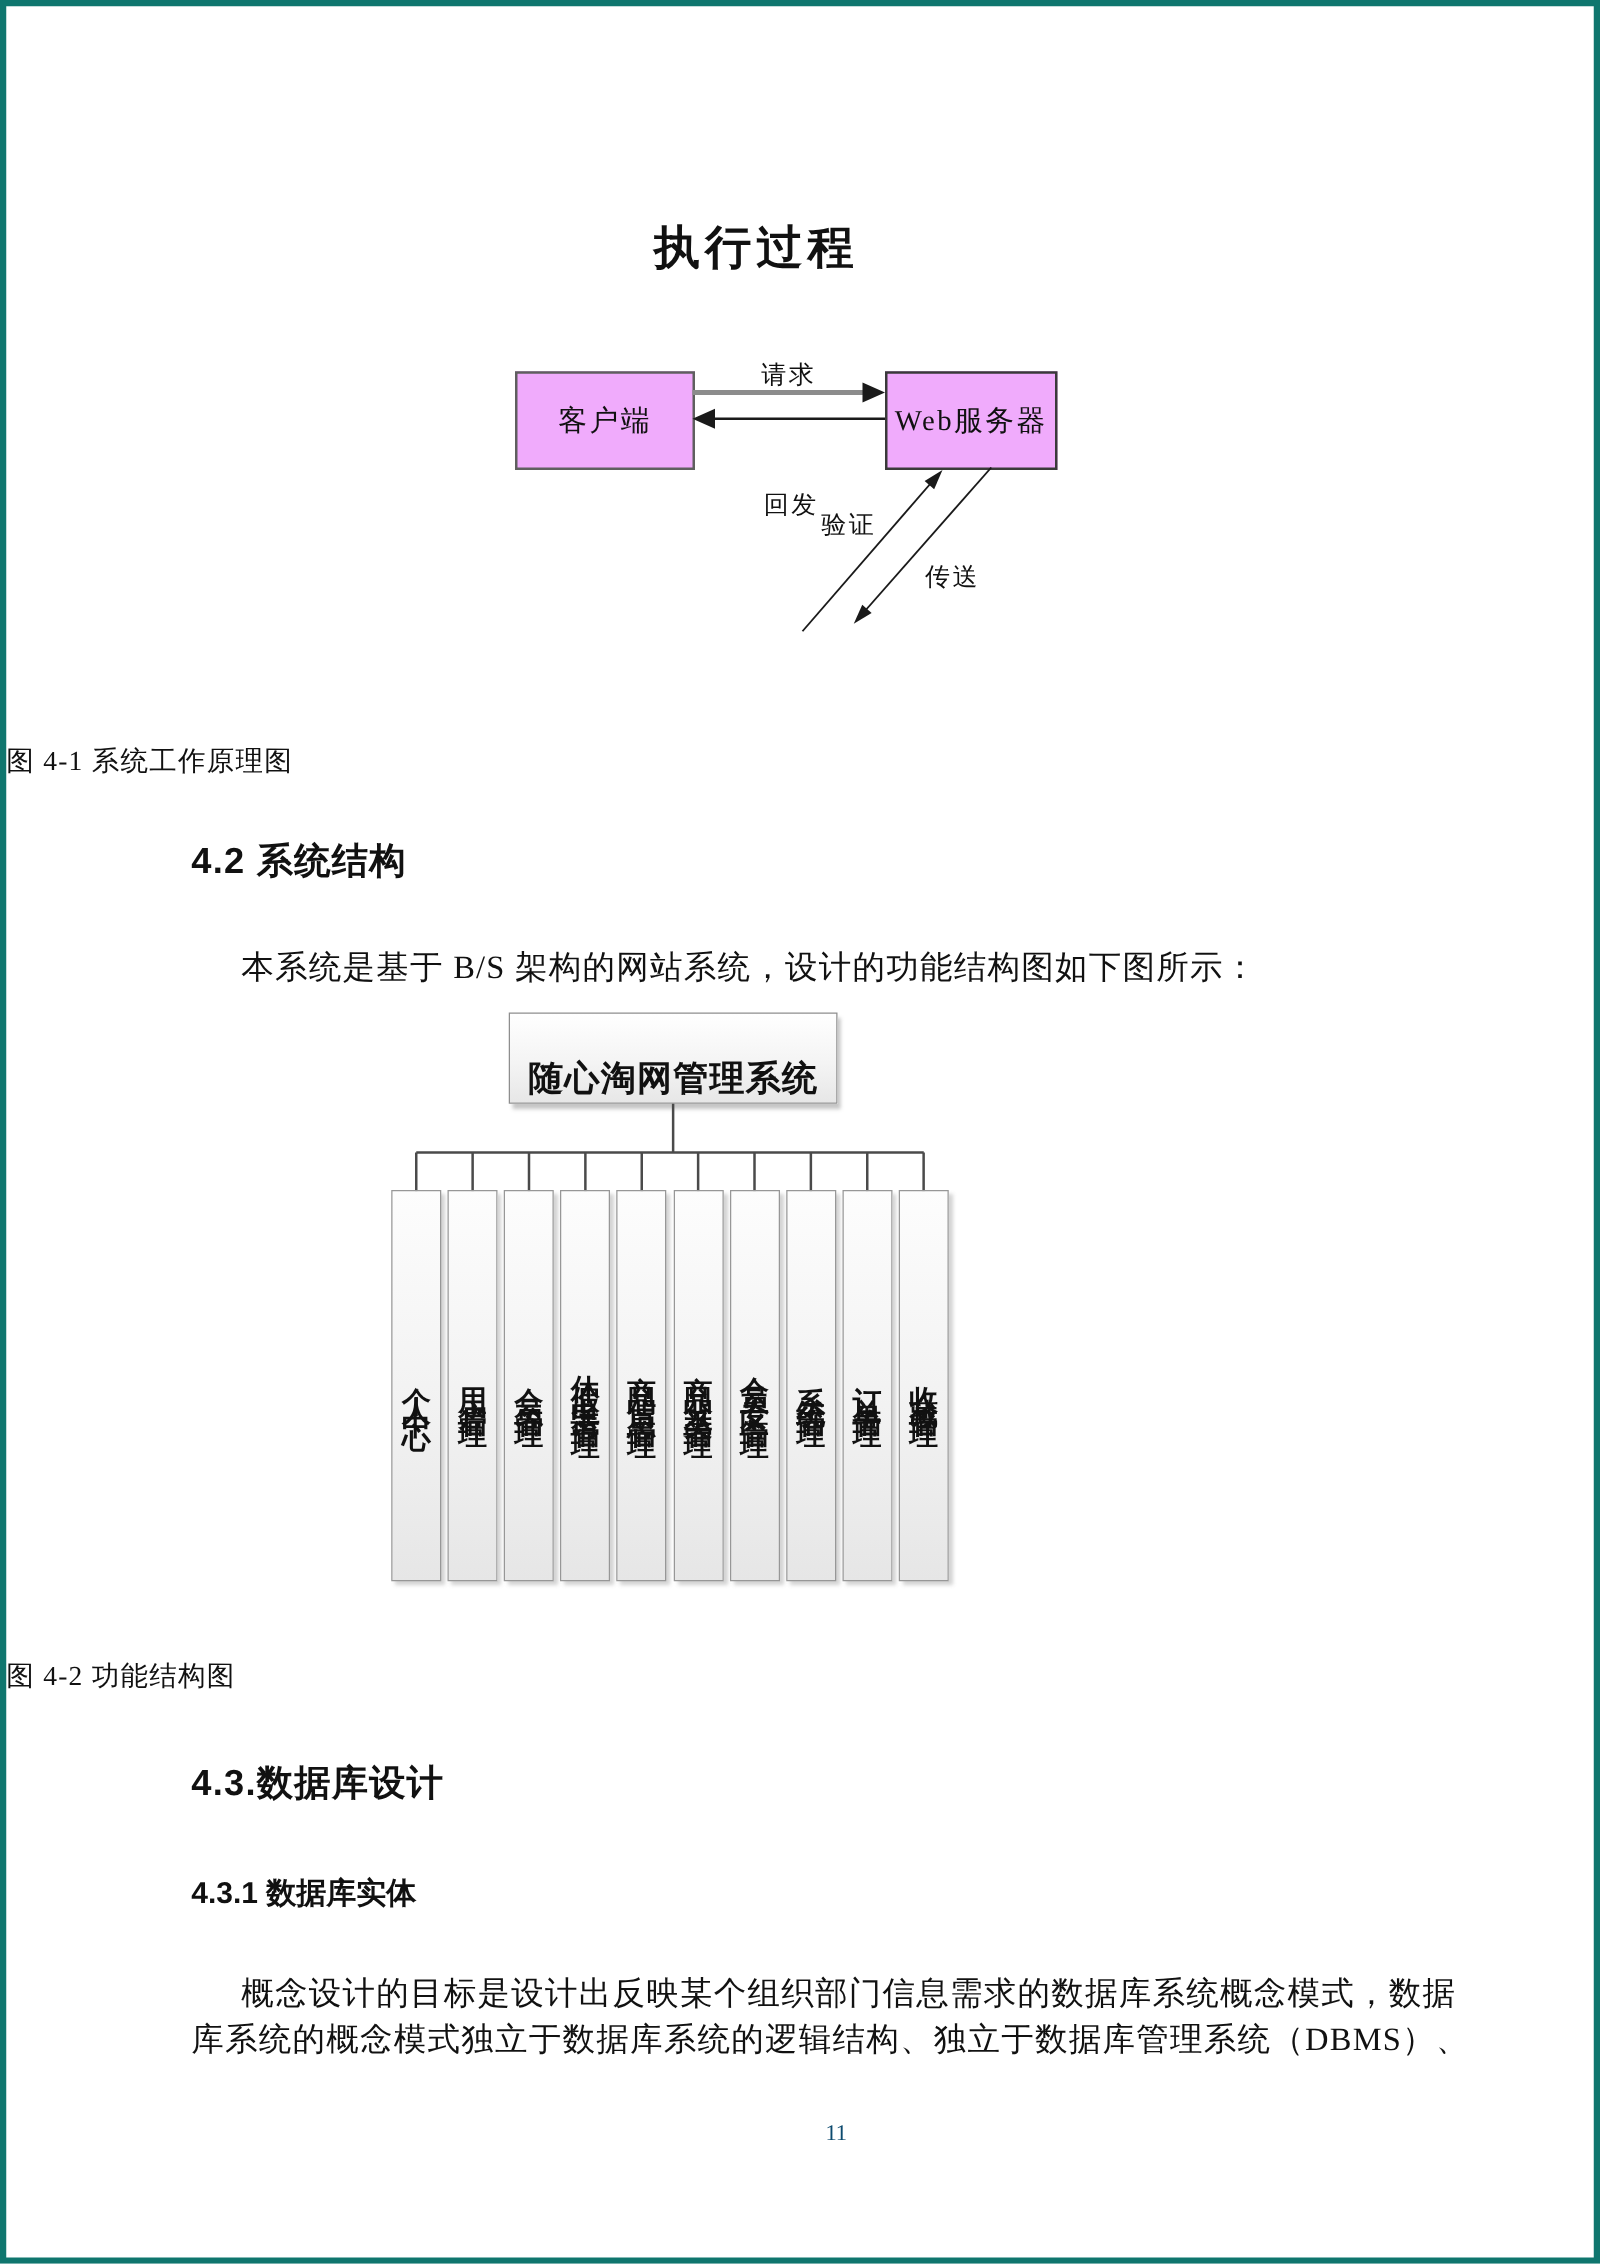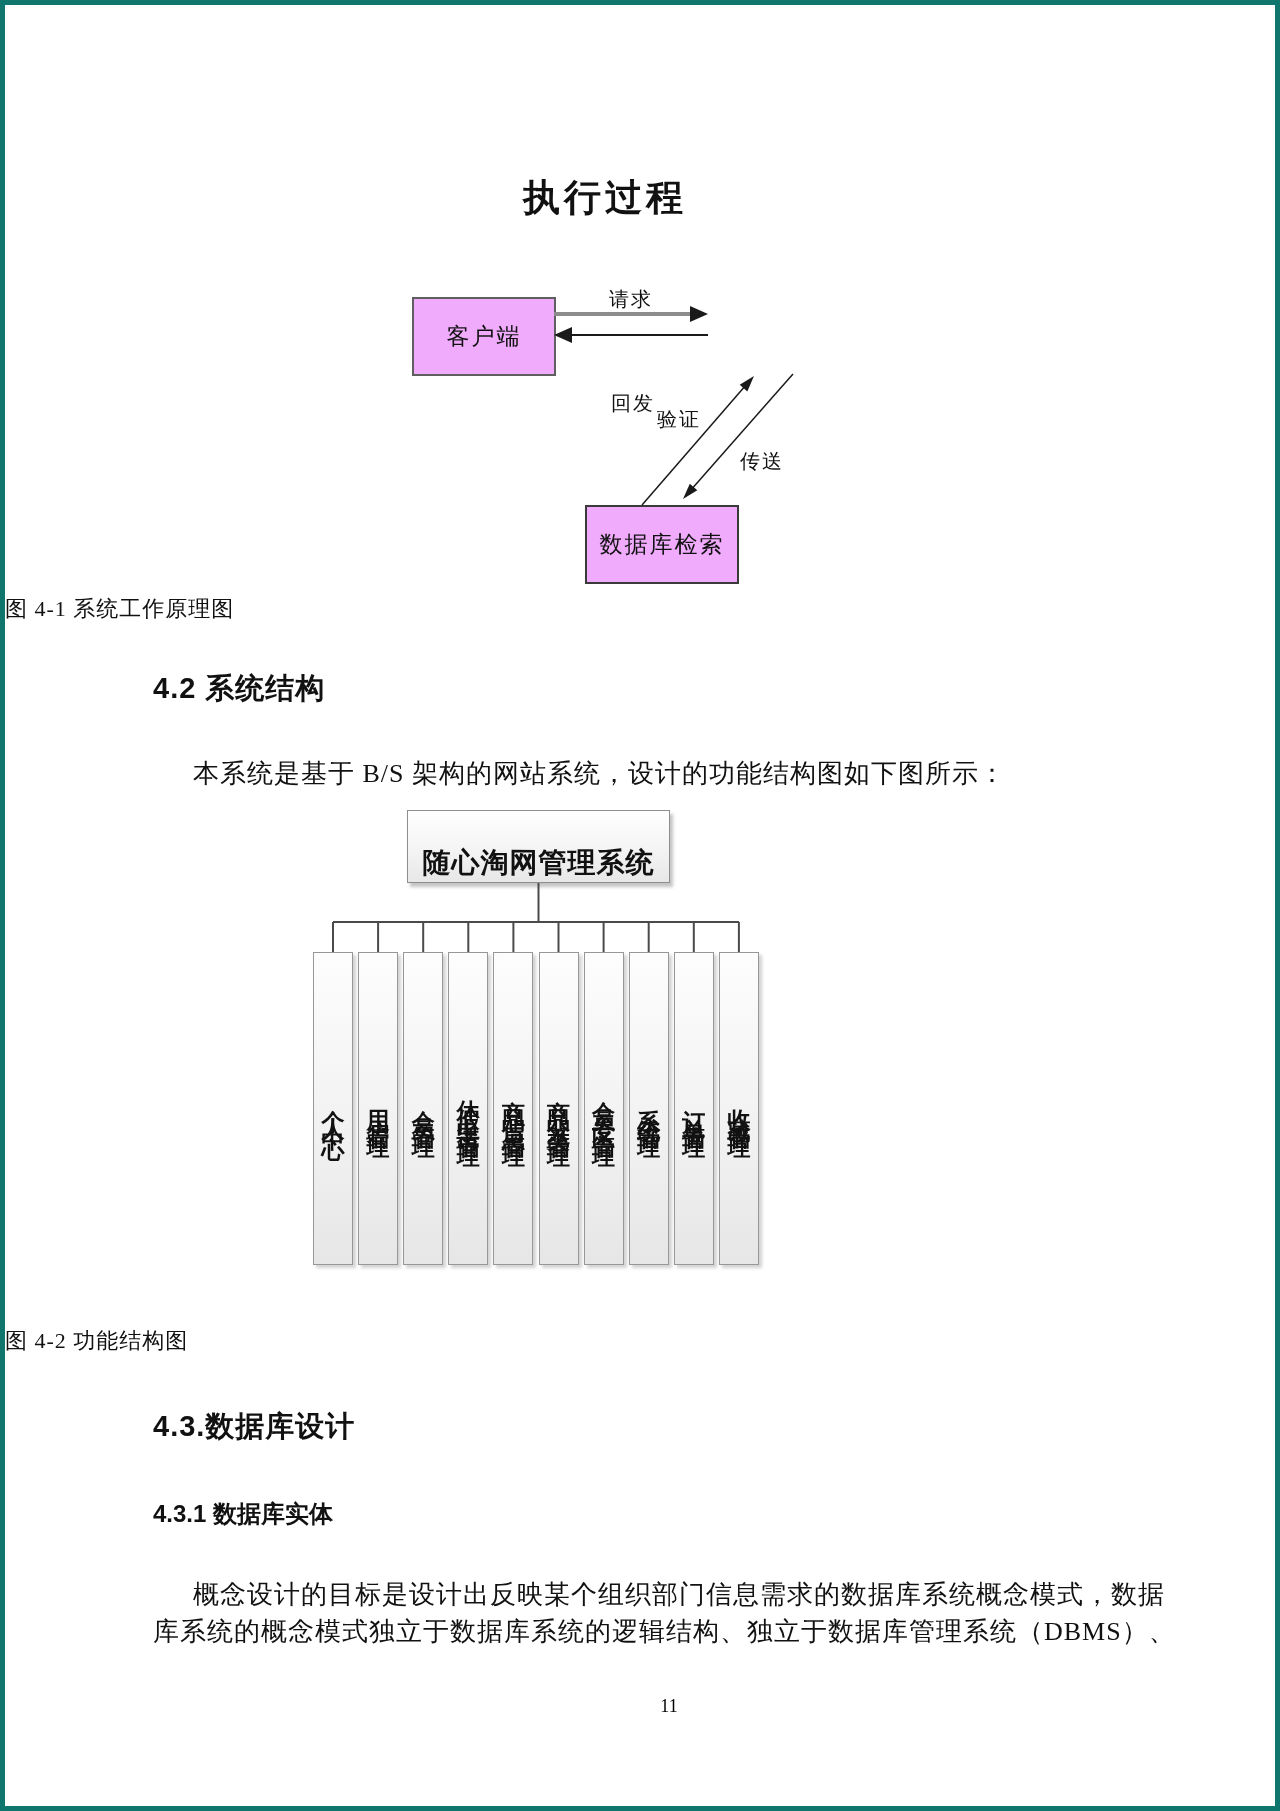--- a/index.html
+++ b/index.html
@@ -75,35 +75,35 @@
     background:linear-gradient(to bottom,#fdfdfd 0%,#f1f1f1 60%,#e6e6e6 100%);
     border:1px solid #979797;
     box-shadow:3px 3px 3px rgba(110,110,110,0.3);
     box-sizing:border-box;
     display:flex;align-items:center;justify-content:center;
     writing-mode:vertical-rl;text-orientation:upright;
     font-size:23px;font-weight:bold;letter-spacing:9px;line-height:1;
   }
   .page-number{
     position:absolute;left:640px;top:1691px;width:48px;
-    text-align:center;font-size:18px;color:#000000;
+    text-align:center;font-size:18px;color:#0c4a6e;
   }
 </style>
 </head>
 <body>
 
 <div class="page">
 
   <div class="fig1-title">执行过程</div>
 
   <div class="dbox box-client">
     <span>客户端</span>
   </div>
-  <div class="dbox box-db">
-    <span>数据库检索</span>
+  <div class="dbox box-web">
+    <span>Web服务器</span>
   </div>
 
   <svg class="fig1-svg" viewBox="0 0 450 290">
 
     <line x1="149" y1="49" x2="288" y2="49" stroke="#8c8c8c" stroke-width="4"></line>
     <polygon points="285,41 303,49 285,57" fill="#1a1a1a"></polygon>
 
     <line x1="164" y1="70" x2="303" y2="70" stroke="#1a1a1a" stroke-width="2"></line>
     <polygon points="167,62 149,70 167,78" fill="#1a1a1a"></polygon>
 

